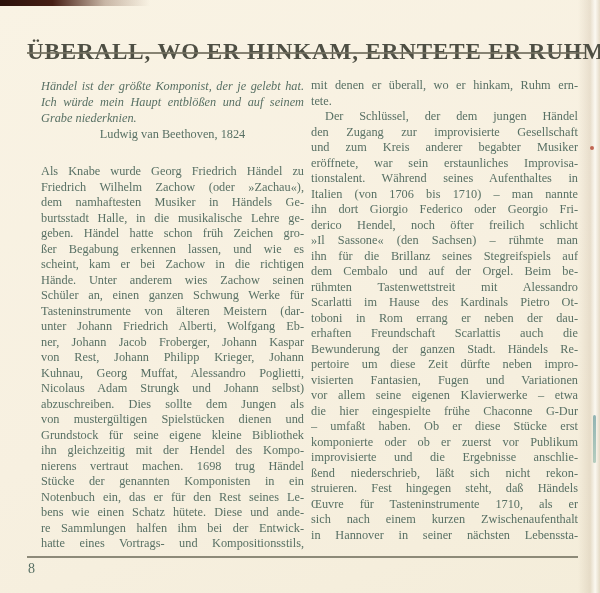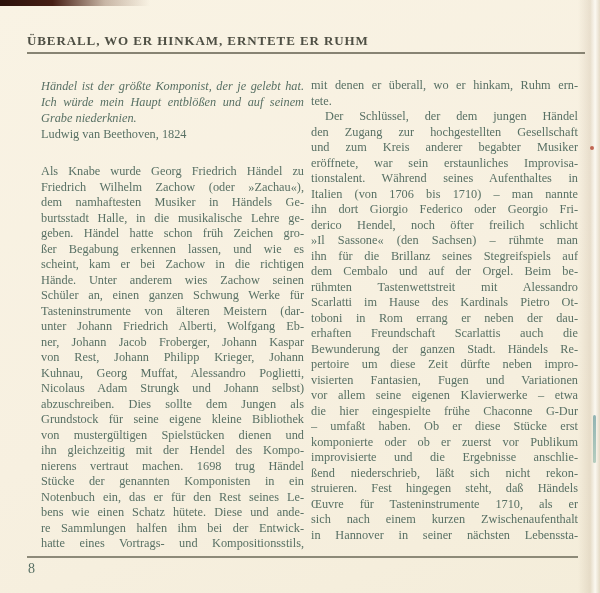--- a/index.html
+++ b/index.html
@@ -16,34 +16,34 @@
   }
   .edge-right{
     position:absolute;right:0;top:0;width:22px;height:593px;
     background:linear-gradient(to right,rgba(140,110,80,0) 0%,rgba(140,110,80,.14) 55%,rgba(252,250,244,.85) 78%,rgba(214,200,178,.55) 100%);
   }
   .fleck-red{position:absolute;left:590px;top:146px;width:4px;height:4px;border-radius:50%;background:#b4452f;opacity:.8;}
   .fleck-teal{position:absolute;left:593px;top:415px;width:3px;height:48px;background:linear-gradient(#3e7f86,#7fae9c);opacity:.55;border-radius:2px;}
 
   .title{
     position:absolute;left:27px;top:24px;width:560px;
-    font-size:13px;font-weight:700;letter-spacing:.9px;
+    font-size:23px;font-weight:700;letter-spacing:.9px;
     color:var(--title,#4e4f44);white-space:nowrap;
   }
   .title-rule{
     position:absolute;left:27px;top:52px;width:558px;height:2px;
     background:var(--rule,#73705f);opacity:.85;
   }
   .col{position:absolute;top:78px;font-size:12.3px;line-height:15.5px;}
   .col.left{left:27px;width:263px;margin-left:14px;}
   .col.right{left:311px;width:267px;}
 
   .epigraph{font-style:italic;line-height:16px;}
   .epigraph .tline{height:16px;}
-  .attribution{line-height:16px;text-align:left;height:16px;}
+  .attribution{line-height:16px;text-align:center;height:16px;}
   .bodyblock.leftbody{margin-top:22px;}
 
   .tline{
     height:15.5px;overflow:hidden;
     text-align:justify;text-align-last:justify;
   }
   .tline.noj{text-align-last:left;}
   .tline.ind{text-indent:14px;}
 
   .footer-rule{
@@ -82,40 +82,40 @@
         <div class="tline">scheint, kam er bei Zachow in die richtigen</div>
         <div class="tline">Hände. Unter anderem wies Zachow seinen</div>
         <div class="tline">Schüler an, einen ganzen Schwung Werke für</div>
         <div class="tline">Tasteninstrumente von älteren Meistern (dar-</div>
         <div class="tline">unter Johann Friedrich Alberti, Wolfgang Eb-</div>
         <div class="tline">ner, Johann Jacob Froberger, Johann Kaspar</div>
         <div class="tline">von Rest, Johann Philipp Krieger, Johann</div>
         <div class="tline">Kuhnau, Georg Muffat, Alessandro Poglietti,</div>
         <div class="tline">Nicolaus Adam Strungk und Johann selbst)</div>
         <div class="tline">abzuschreiben. Dies sollte dem Jungen als</div>
+        <div class="tline">von mustergültigen Spielstücken dienen und</div>
         <div class="tline">Grundstock für seine eigene kleine Bibliothek</div>
-        <div class="tline">von mustergültigen Spielstücken dienen und</div>
         <div class="tline">ihn gleichzeitig mit der Hendel des Kompo-</div>
         <div class="tline">nierens vertraut machen. 1698 trug Händel</div>
         <div class="tline">Stücke der genannten Komponisten in ein</div>
         <div class="tline">Notenbuch ein, das er für den Rest seines Le-</div>
         <div class="tline">bens wie einen Schatz hütete. Diese und ande-</div>
         <div class="tline">re Sammlungen halfen ihm bei der Entwick-</div>
         <div class="tline">hatte eines Vortrags- und Kompositionsstils,</div>
       </div>
   </div>
 
   <div class="col right">
     <div class="bodyblock">
         <div class="tline">mit denen er überall, wo er hinkam, Ruhm ern-</div>
         <div class="tline noj">tete.</div>
       </div>
     <div class="bodyblock">
         <div class="tline ind">Der Schlüssel, der dem jungen Händel</div>
-        <div class="tline">den Zugang zur hochgestellten Gesellschaft</div>
+        <div class="tline">den Zugang zur improvisierte Gesellschaft</div>
         <div class="tline">und zum Kreis anderer begabter Musiker</div>
         <div class="tline">eröffnete, war sein erstaunliches Improvisa-</div>
         <div class="tline">tionstalent. Während seines Aufenthaltes in</div>
         <div class="tline">Italien (von 1706 bis 1710) – man nannte</div>
         <div class="tline">ihn dort Giorgio Federico oder Georgio Fri-</div>
         <div class="tline">derico Hendel, noch öfter freilich schlicht</div>
         <div class="tline">»Il Sassone« (den Sachsen) – rühmte man</div>
         <div class="tline">ihn für die Brillanz seines Stegreifspiels auf</div>
         <div class="tline">dem Cembalo und auf der Orgel. Beim be-</div>
         <div class="tline">rühmten Tastenwettstreit mit Alessandro</div>

